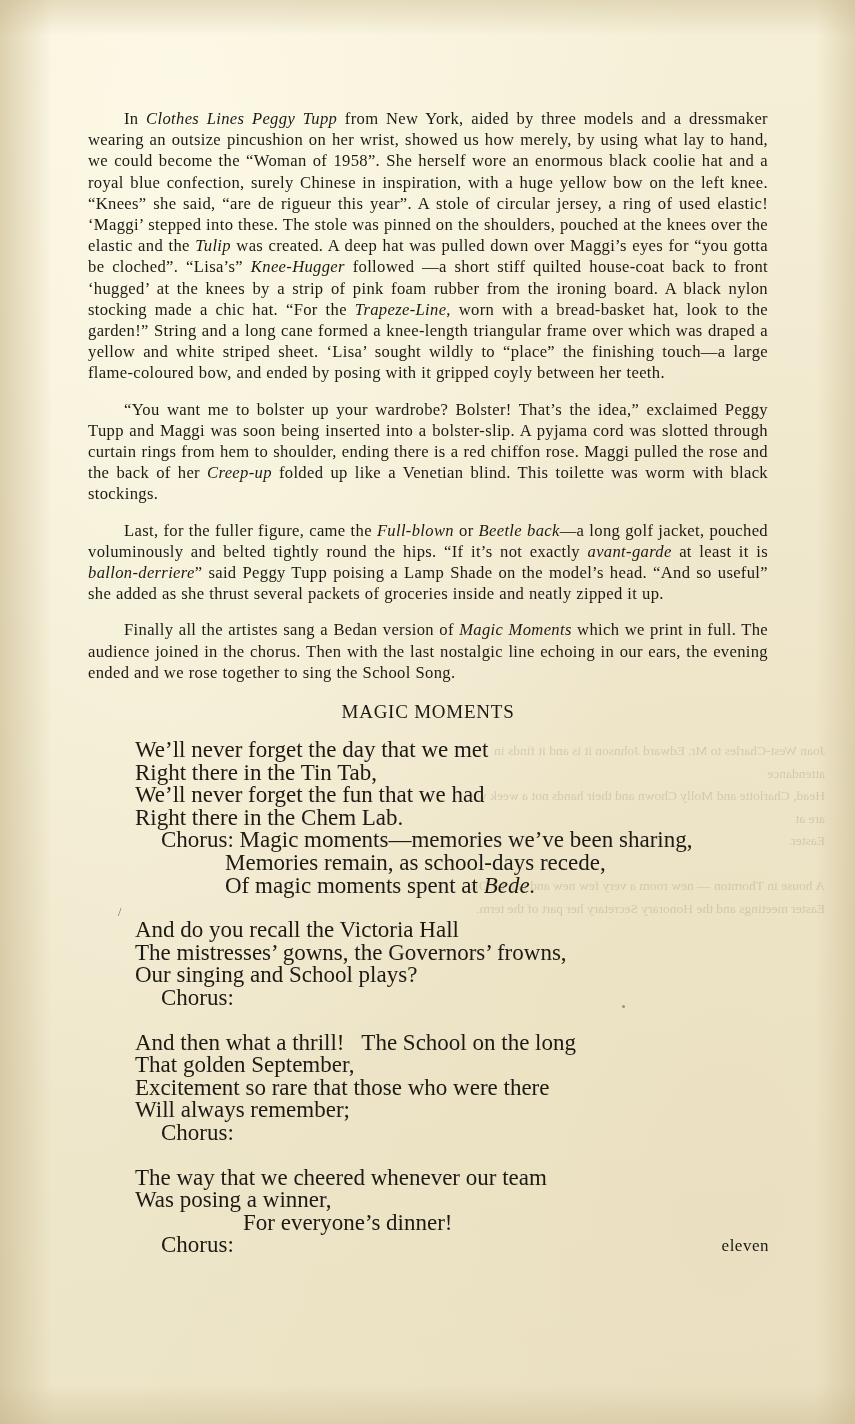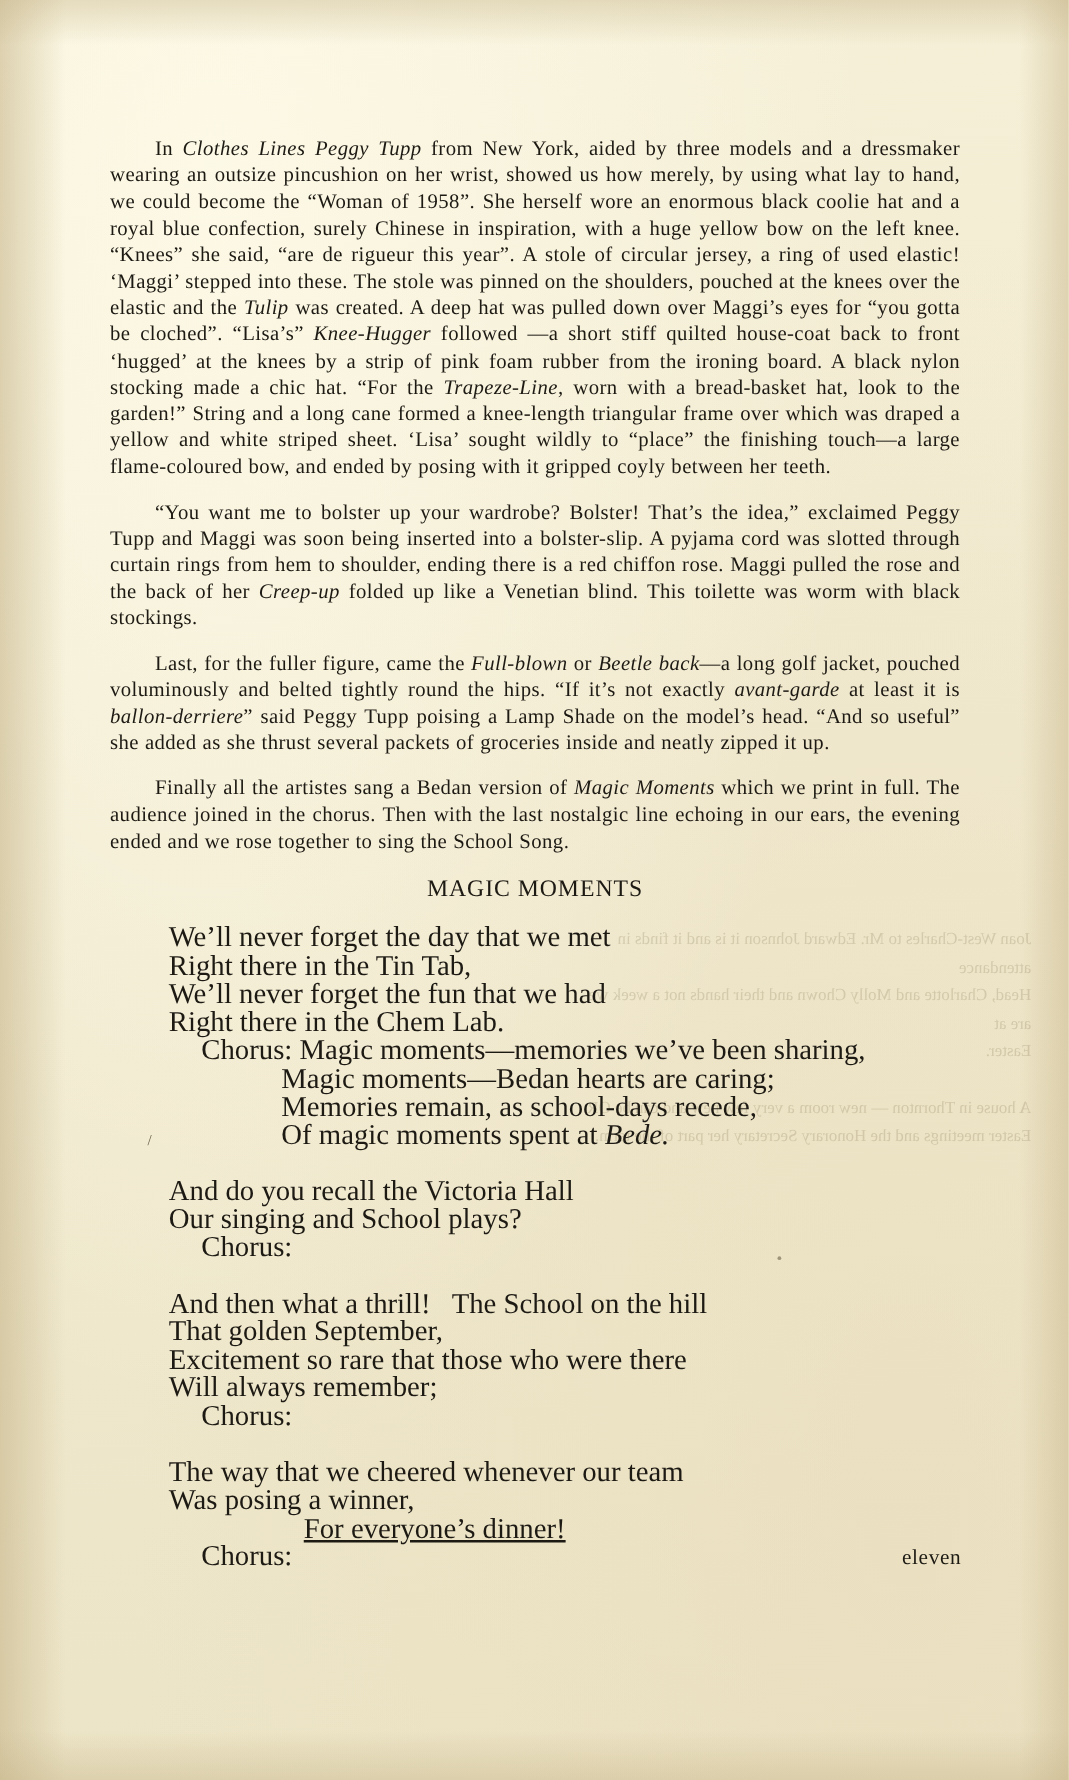--- a/index.html
+++ b/index.html
@@ -93,21 +93,21 @@
   .lyrics {
     margin-left: 47px;
     font-size: 23px;
     line-height: 22.6px;
   }
   .stanza { margin-bottom: 22px; }
   .stanza:last-child { margin-bottom: 0; }
   .line { white-space: pre; }
   .line.ind1 { padding-left: 26px; }
   .line.ind2 { padding-left: 90px; }
-  .line.ind3 { padding-left: 108px; text-decoration: underline; }
+  .line.ind3 { padding-left: 108px; }
 
   .page-number {
     position: absolute;
     right: 86px;
     top: 1236px;
     font-size: 17px;
     letter-spacing: 0.03em;
   }
   .tick {
     position: absolute;
@@ -164,33 +164,33 @@
   <h2 class="song-title">MAGIC MOMENTS</h2>
 
   <div class="lyrics">
 
     <div class="stanza">
       <div class="line">We’ll never forget the day that we met</div>
       <div class="line">Right there in the Tin Tab,</div>
       <div class="line">We’ll never forget the fun that we had</div>
       <div class="line">Right there in the Chem Lab.</div>
       <div class="line ind1">Chorus: Magic moments—memories we’ve been sharing,</div>
-      <div class="line ind2">Magic moments—Bedan hearts are caring;</div>
       <div class="line ind2">Memories remain, as school-days recede,</div>
       <div class="line ind2">Of magic moments spent at <span class="it">Bede.</span></div>
     </div>
 
     <div class="stanza">
       <div class="line">And do you recall the Victoria Hall</div>
+      <div class="line">The mistresses’ gowns, the Governors’ frowns,</div>
       <div class="line">Our singing and School plays?</div>
       <div class="line ind1">Chorus:</div>
     </div>
 
     <div class="stanza">
-      <div class="line">And then what a thrill!   The School on the hill</div>
+      <div class="line">And then what a thrill!   The School on the long</div>
       <div class="line">That golden September,</div>
       <div class="line">Excitement so rare that those who were there</div>
       <div class="line">Will always remember;</div>
       <div class="line ind1">Chorus:</div>
     </div>
 
     <div class="stanza">
       <div class="line">The way that we cheered whenever our team</div>
       <div class="line">Was posing a winner,</div>
       <div class="line ind3">For everyone’s dinner!</div>

